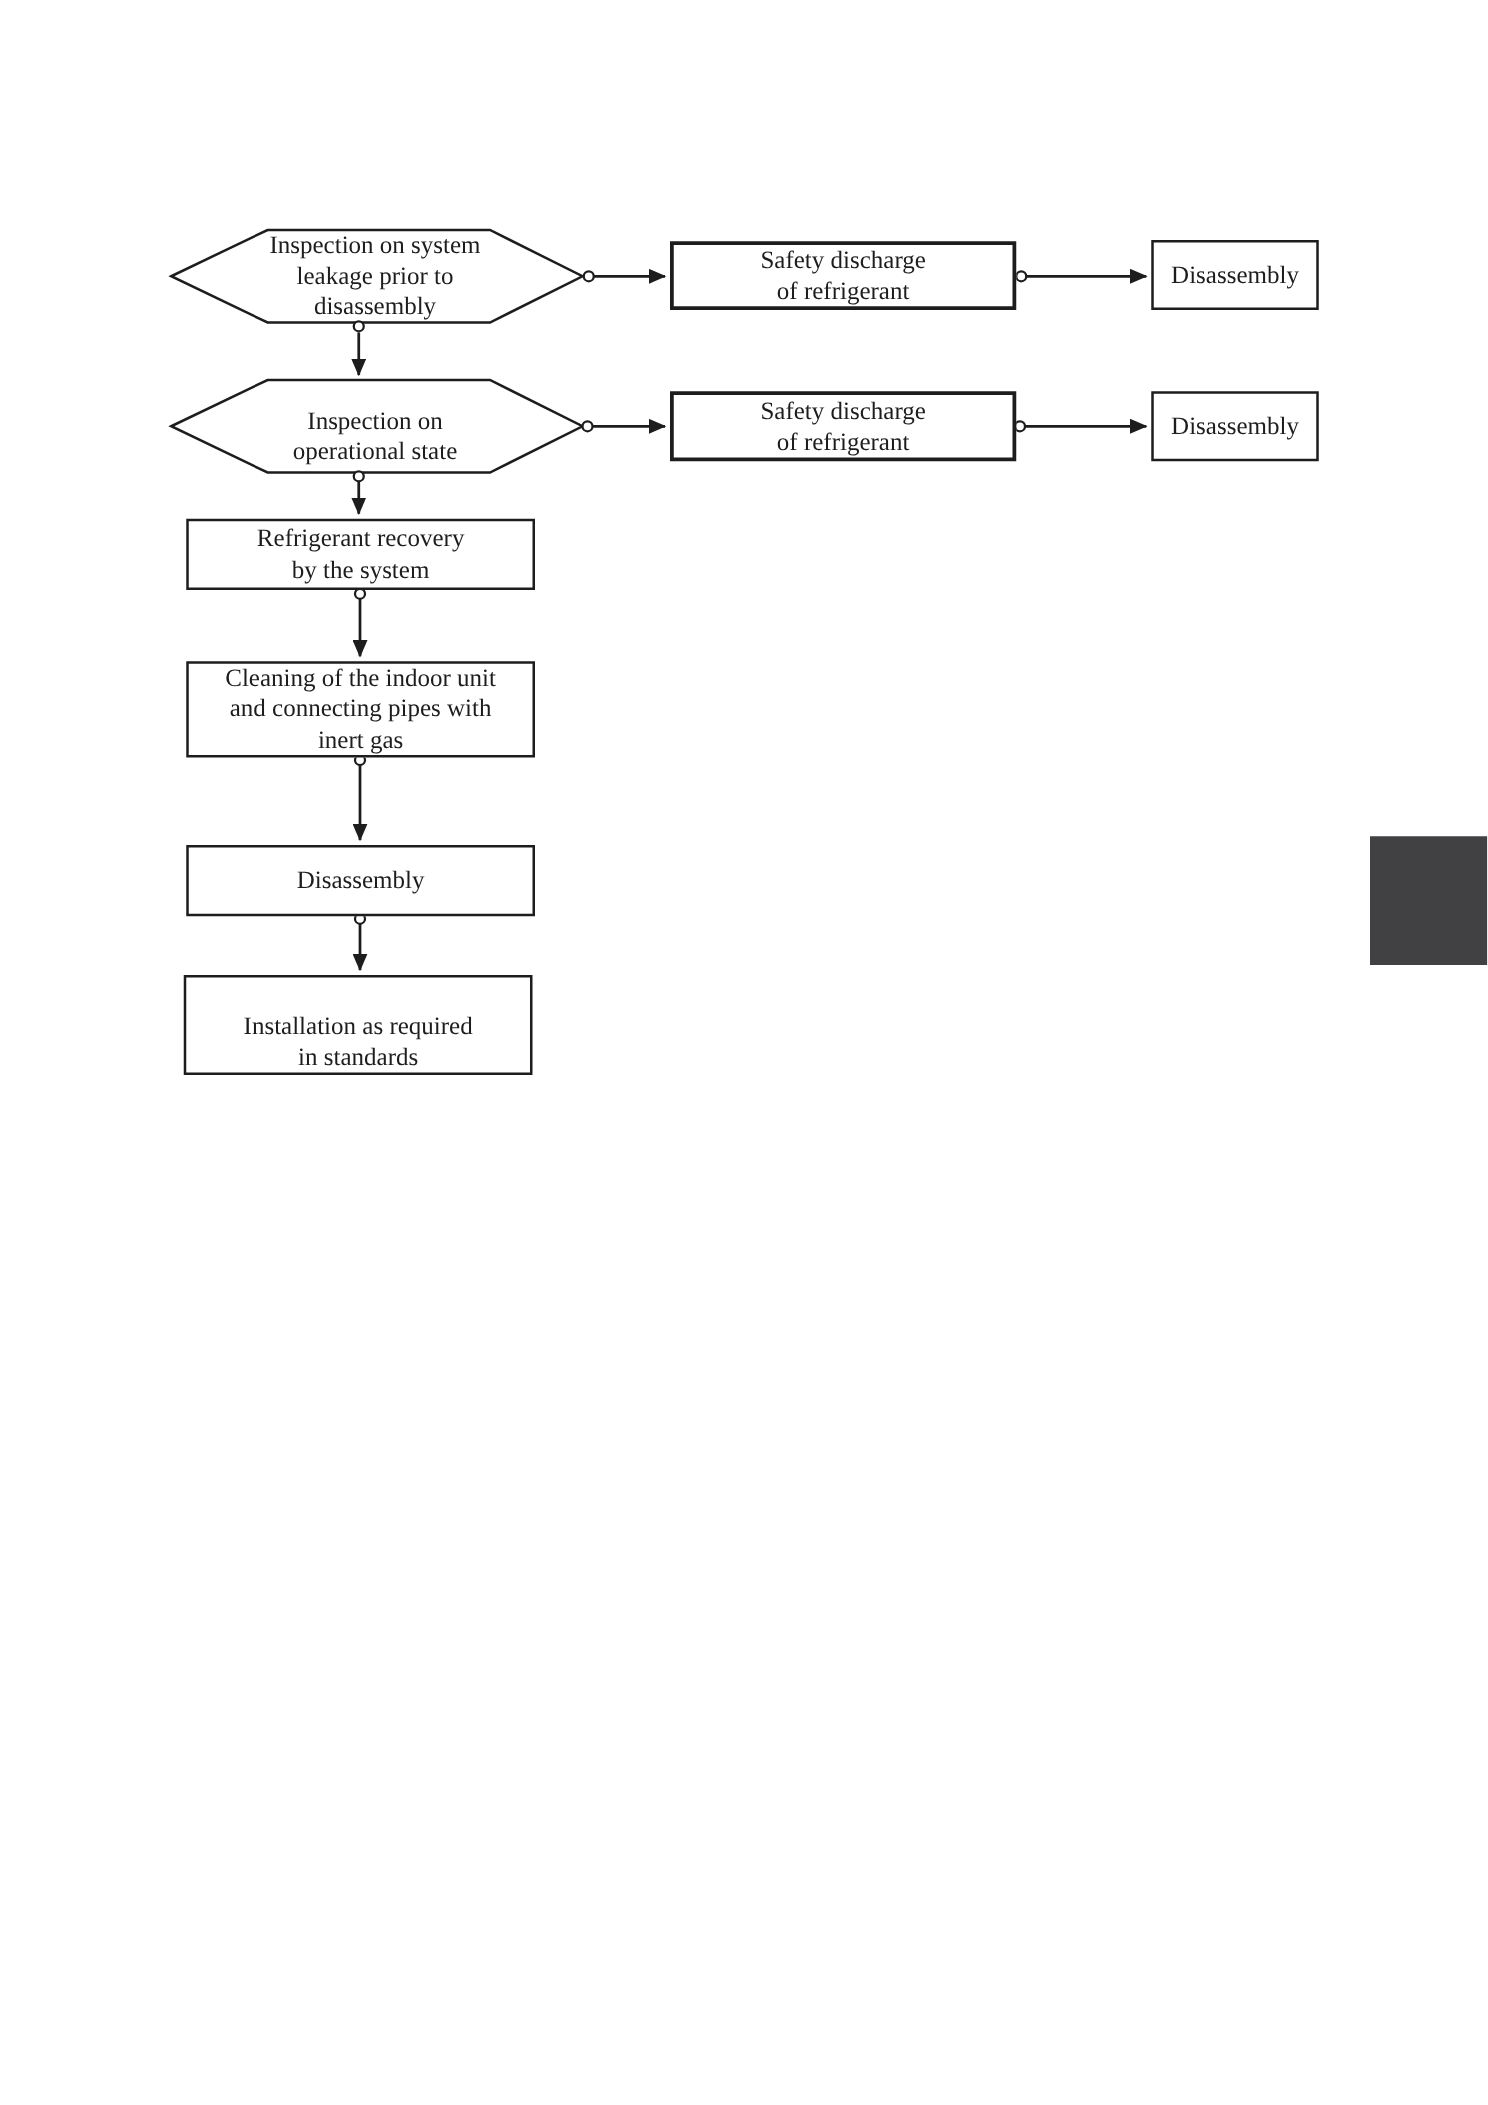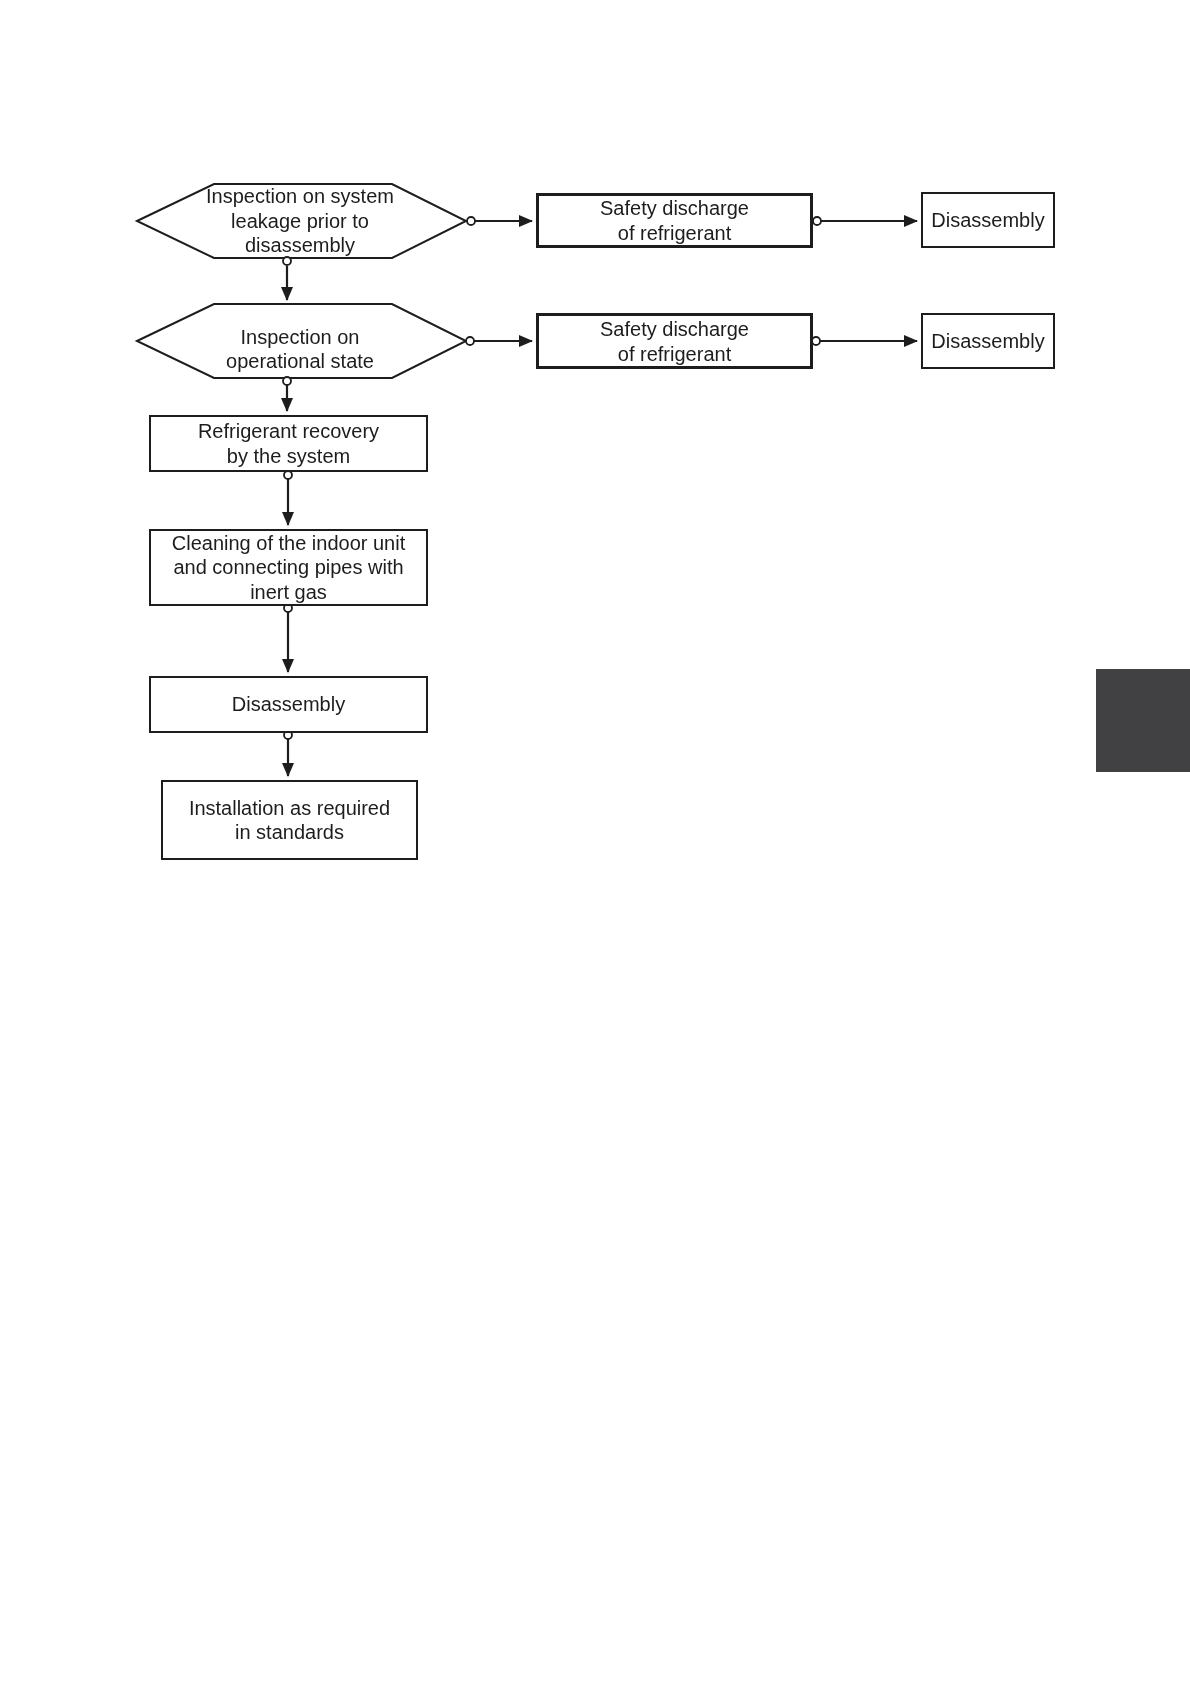--- a/index.html
+++ b/index.html
@@ -6,21 +6,21 @@
     margin: 0;
     padding: 0;
     background: #ffffff;
   }
   .page {
     position: relative;
     width: 1190px;
     height: 1684px;
     overflow: hidden;
     background: var(--paper, #ffffff);
-    font-family: Liberation Sans, sans-serif;
+    font-family: Liberation Serif, serif;
     color: var(--ink, #1d1d1d);
   }
   .connector-layer {
     position: absolute;
     left: 0;
     top: 0;
     width: 1190px;
     height: 1684px;
     color: var(--ink, #1d1d1d);
   }
@@ -131,20 +131,20 @@
 
   <div class="node rect" style="left:149px; top:415px; width:279px; height:57px;">
     <span class="node-label">Refrigerant recovery
 by the system</span>
   </div>
 
   <div class="node rect" style="left:149px; top:676px; width:279px; height:57px;">
     <span class="node-label">Disassembly</span>
   </div>
 
-  <div class="node rect" style="left:161px; top:780px; width:257px; height:80px;">
+  <div class="node rect" style="left:147px; top:780px; width:279px; height:80px;align-items:flex-end;">
     <span class="node-label">Installation as required
 in standards</span>
   </div>
 
   <div class="accent-block"></div>
 
 </div>
 
 </body></html>

